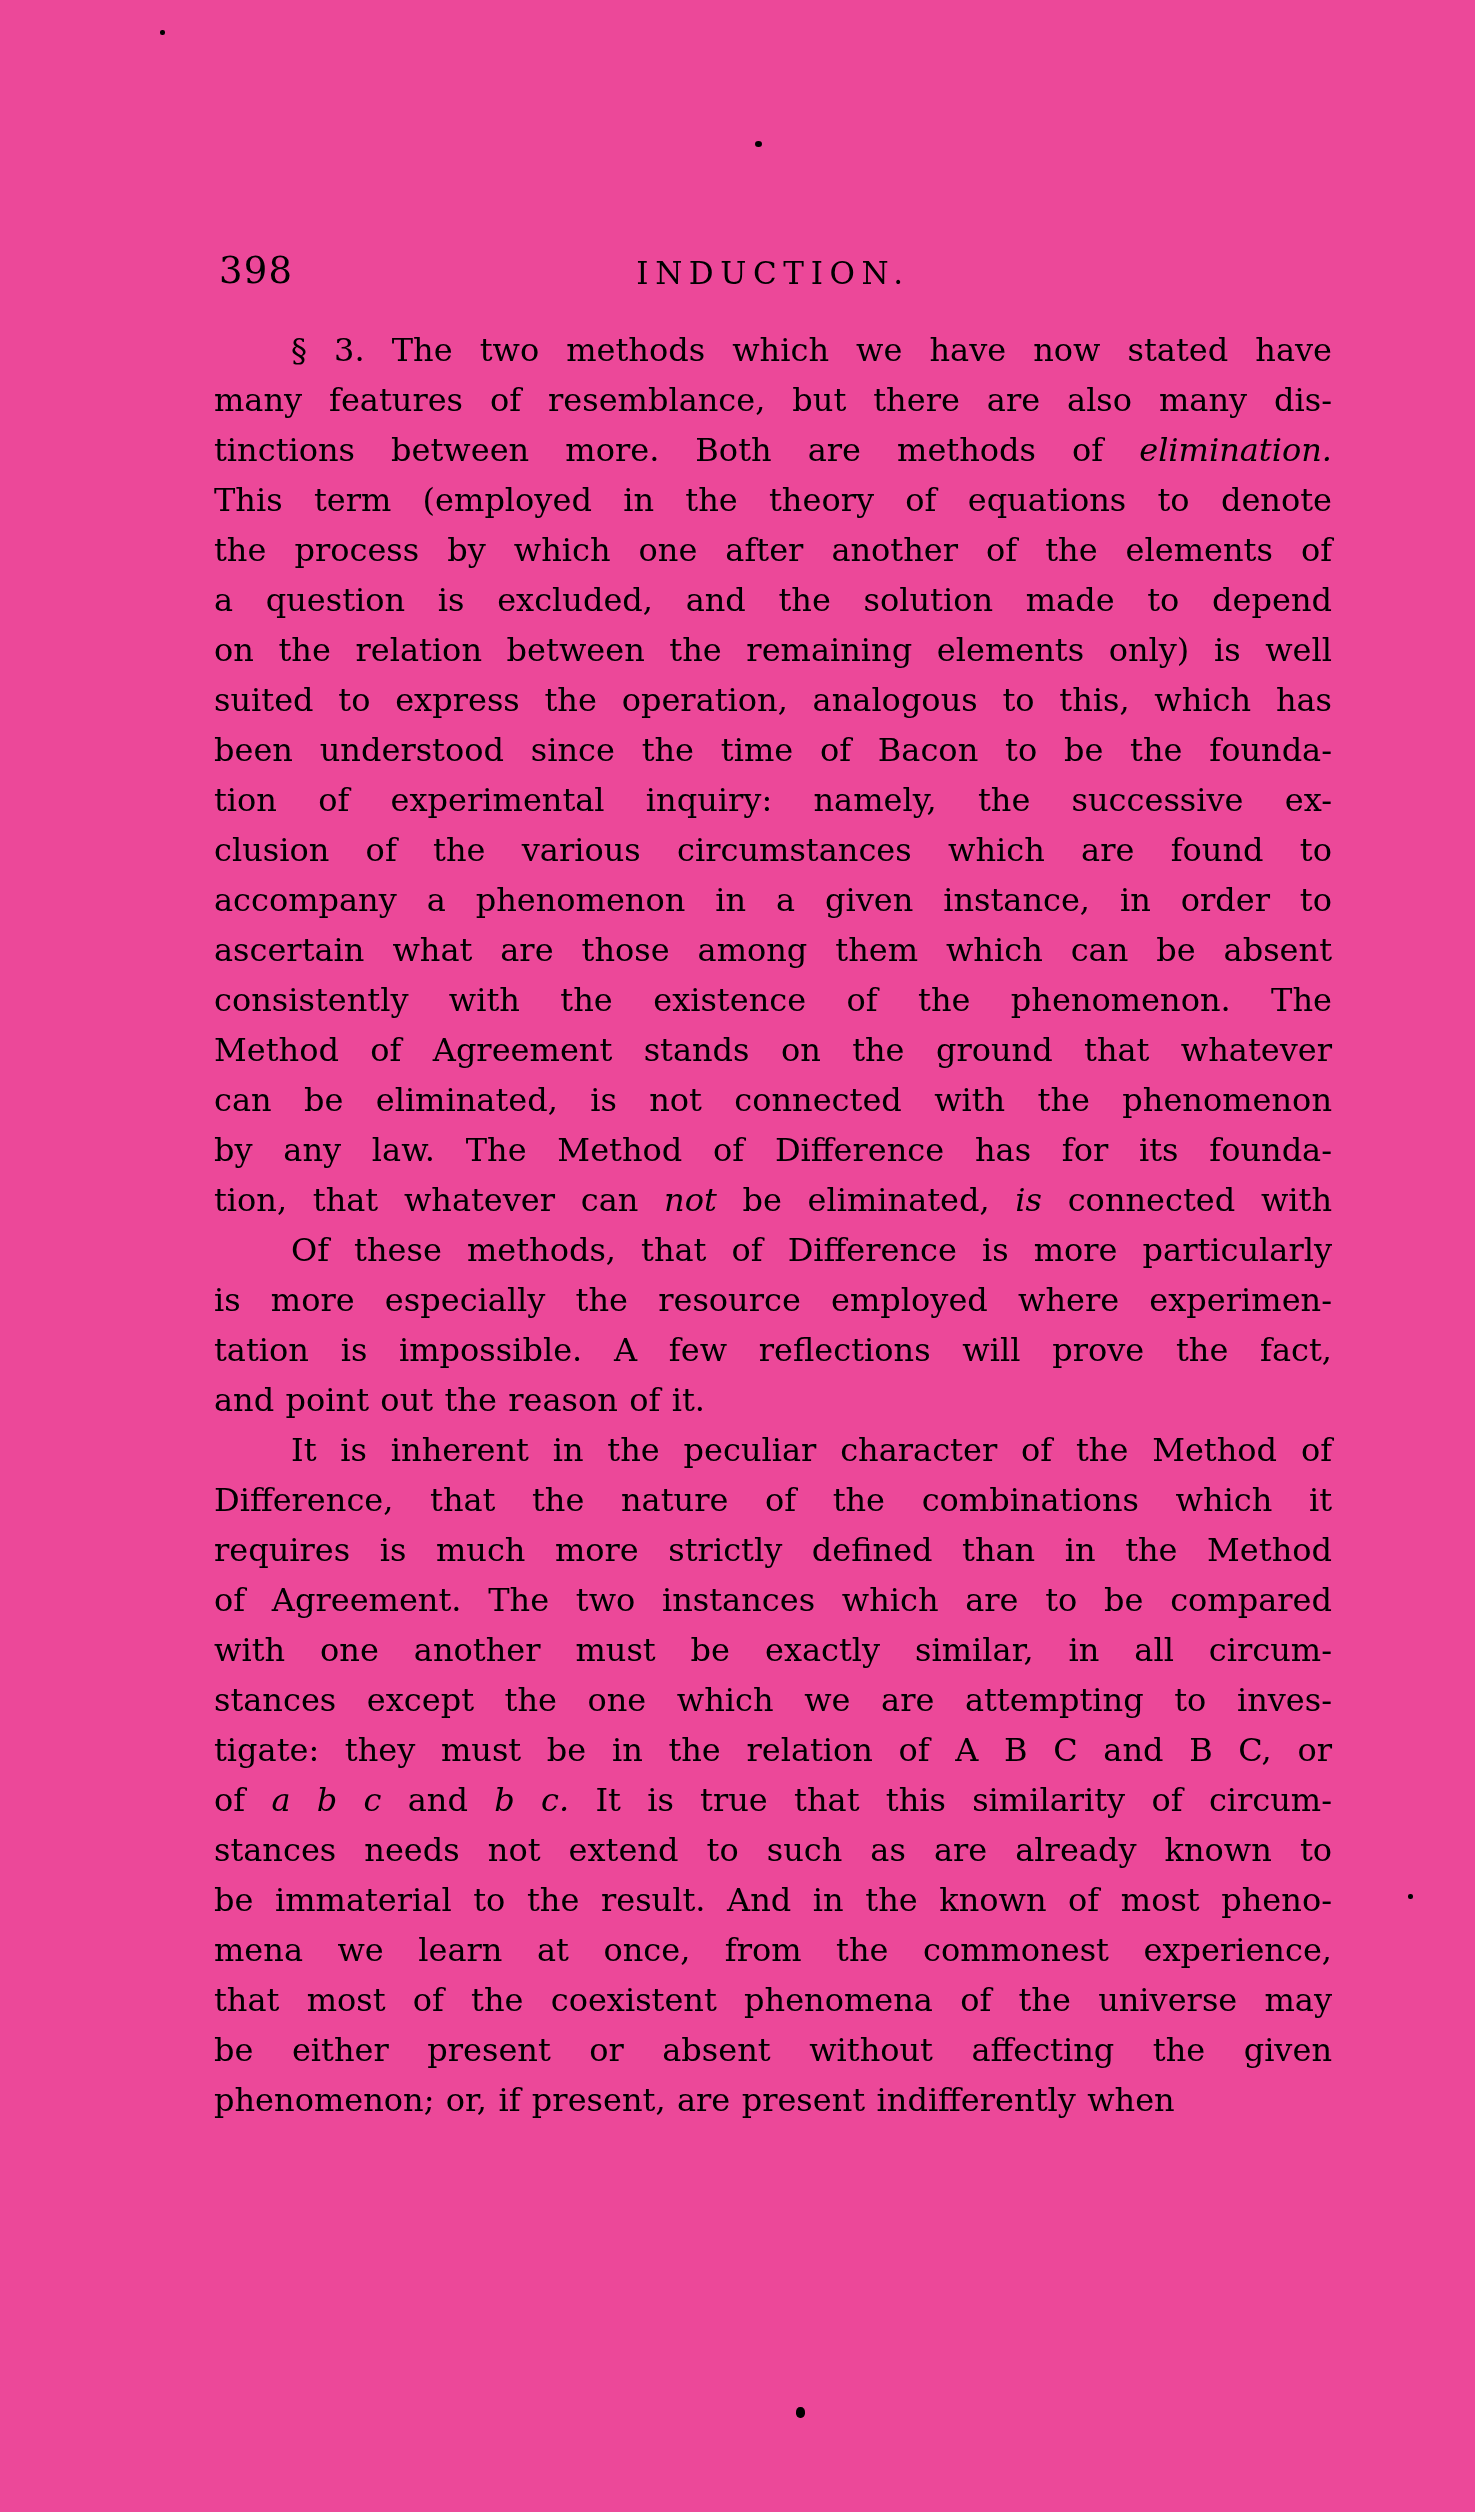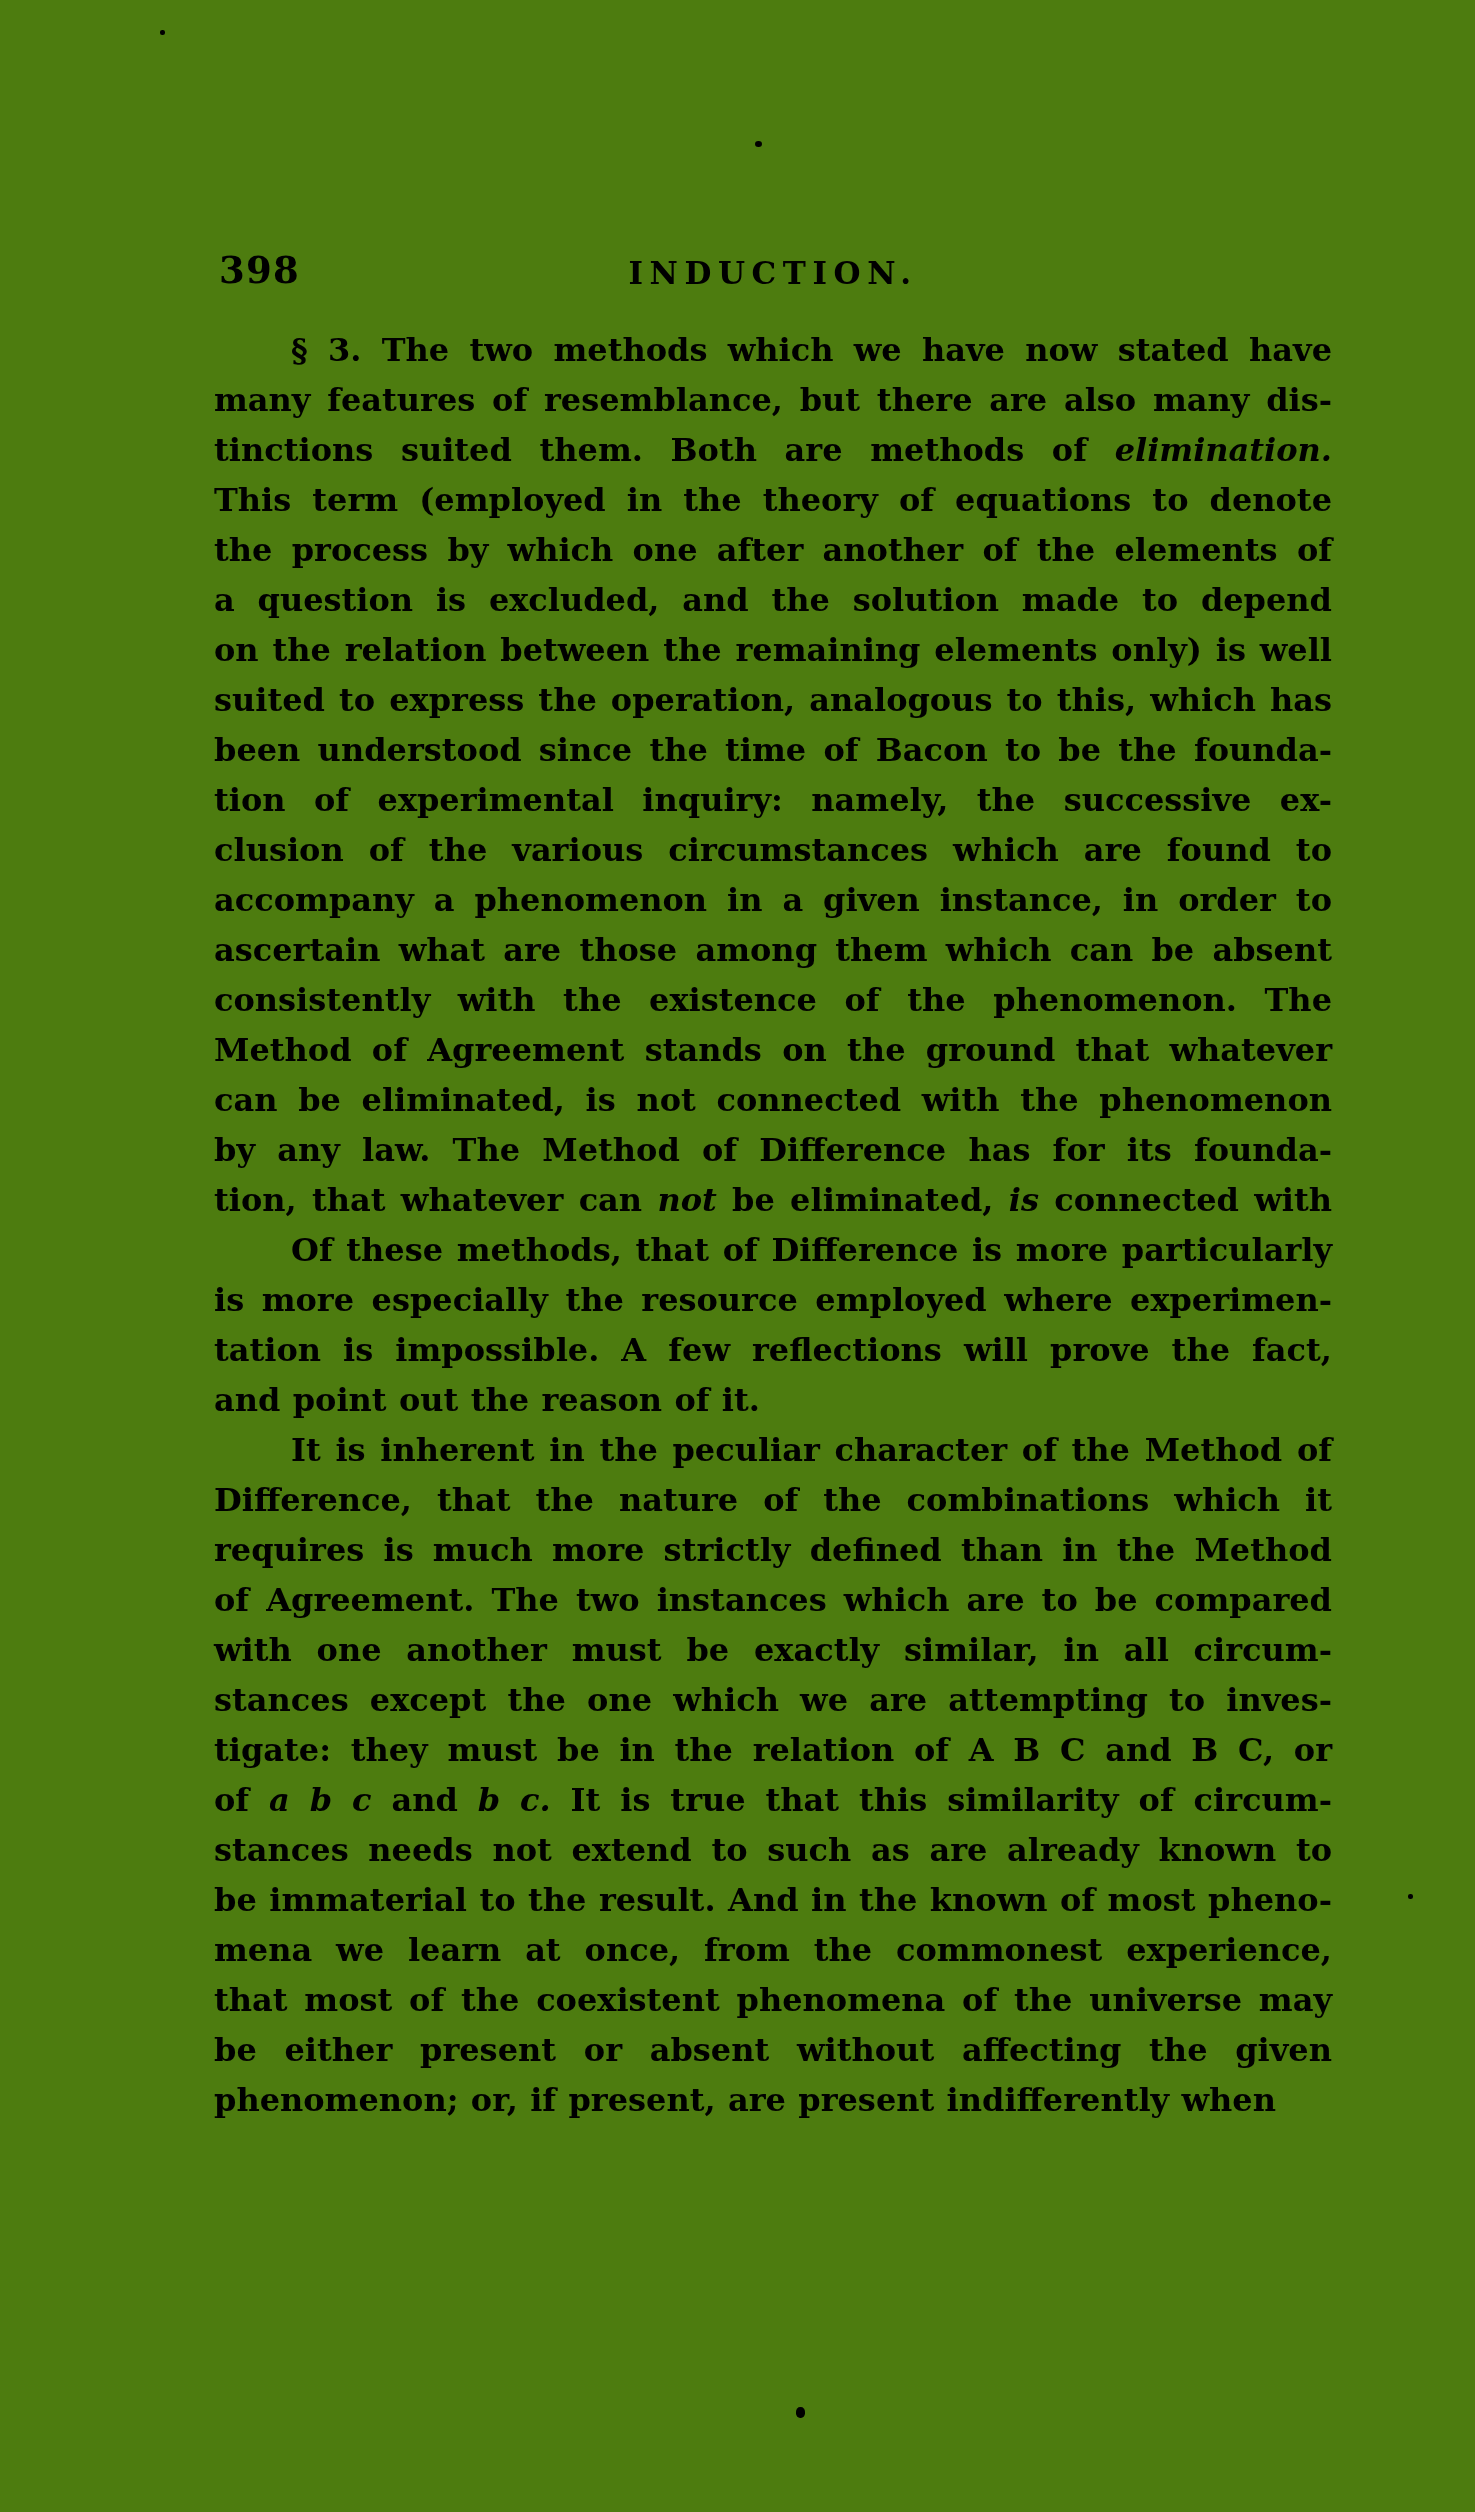--- a/index.html
+++ b/index.html
@@ -11,22 +11,21 @@
     height: 2512px;
     background: #ffffff;
     position: relative;
     overflow: hidden;
     font-family: "DejaVu Serif", "Liberation Serif", serif;
     color: #000000;
   }
   .page {
     position: absolute;
     inset: 0;
-    background: #4d7c0f;
-    font-weight: bold;
+    background: #ec4899;
   }
   
   .page-number {
     position: absolute;
     left: 219px;
     top: 252px;
     font-size: 37px;
     line-height: 1;
     letter-spacing: 1.2px;
   }
@@ -80,21 +79,21 @@
 
 <div class="page">
 
   <div class="page-number">398</div>
 
   <div class="running-title">INDUCTION.</div>
 
   <div class="text-body">
       <div class="line indent"><span>§ 3.  The two methods which we have now stated have</span></div>
       <div class="line"><span>many features of resemblance, but there are also many dis-</span></div>
-      <div class="line"><span>tinctions suited them.  Both are methods of </span><i>elimination.</i></div>
+      <div class="line"><span>tinctions between more.  Both are methods of </span><i>elimination.</i></div>
       <div class="line"><span>This term (employed in the theory of equations to denote</span></div>
       <div class="line"><span>the process by which one after another of the elements of</span></div>
       <div class="line"><span>a question is excluded, and the solution made to depend</span></div>
       <div class="line"><span>on the relation between the remaining elements only) is well</span></div>
       <div class="line"><span>suited to express the operation, analogous to this, which has</span></div>
       <div class="line"><span>been understood since the time of Bacon to be the founda-</span></div>
       <div class="line"><span>tion of experimental inquiry:  namely, the successive ex-</span></div>
       <div class="line"><span>clusion of the various circumstances which are found to</span></div>
       <div class="line"><span>accompany a phenomenon in a given instance, in order to</span></div>
       <div class="line"><span>ascertain what are those among them which can be absent</span></div>

